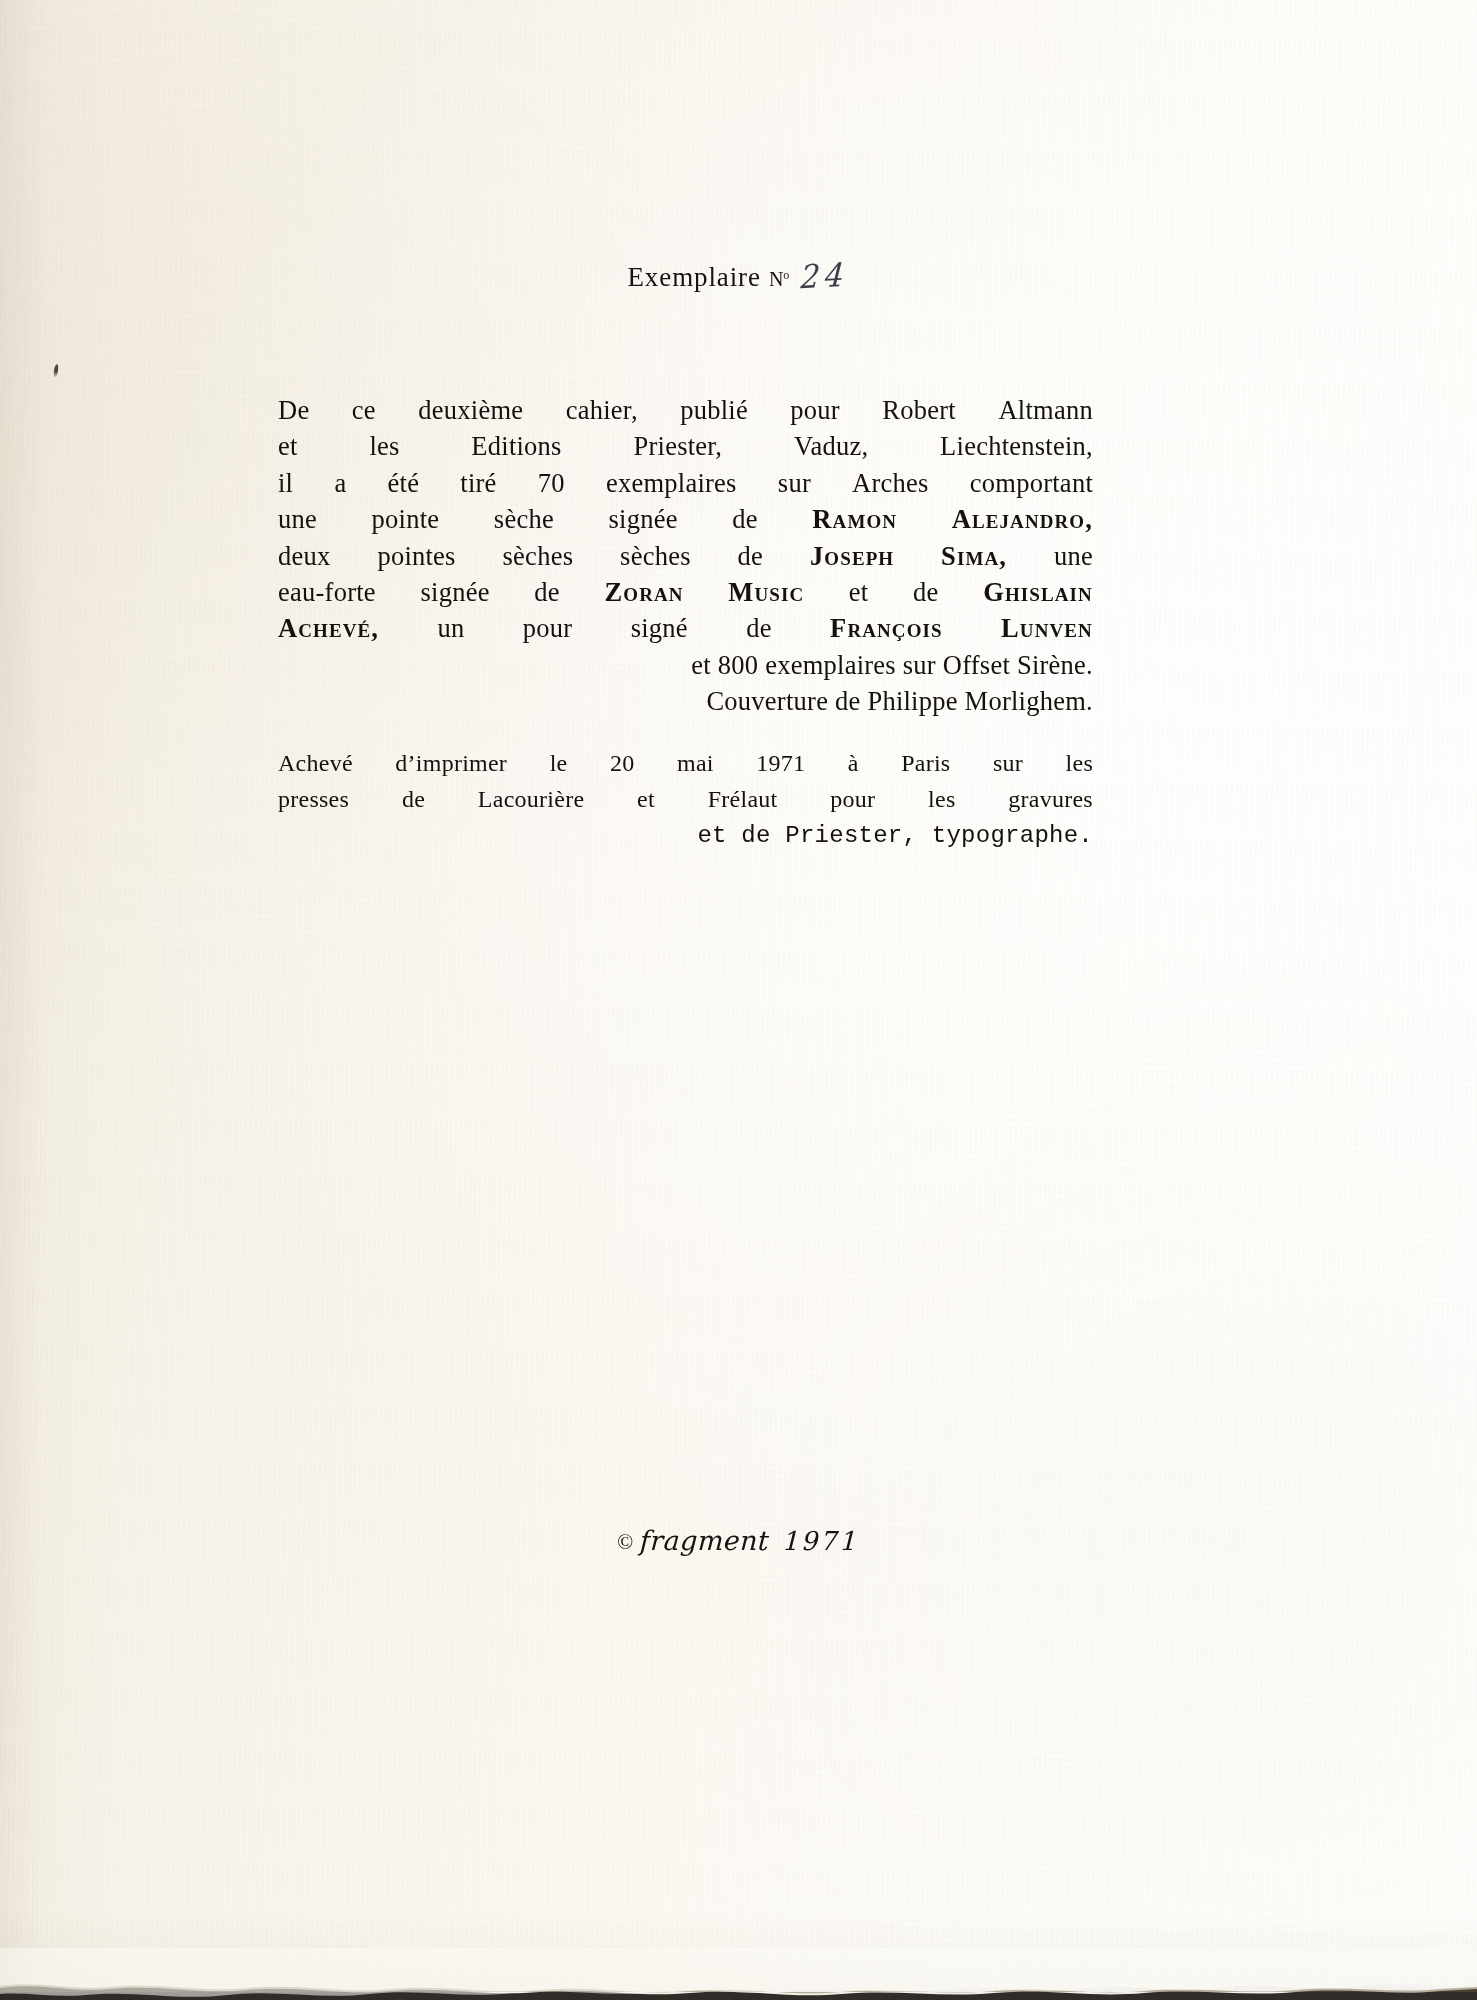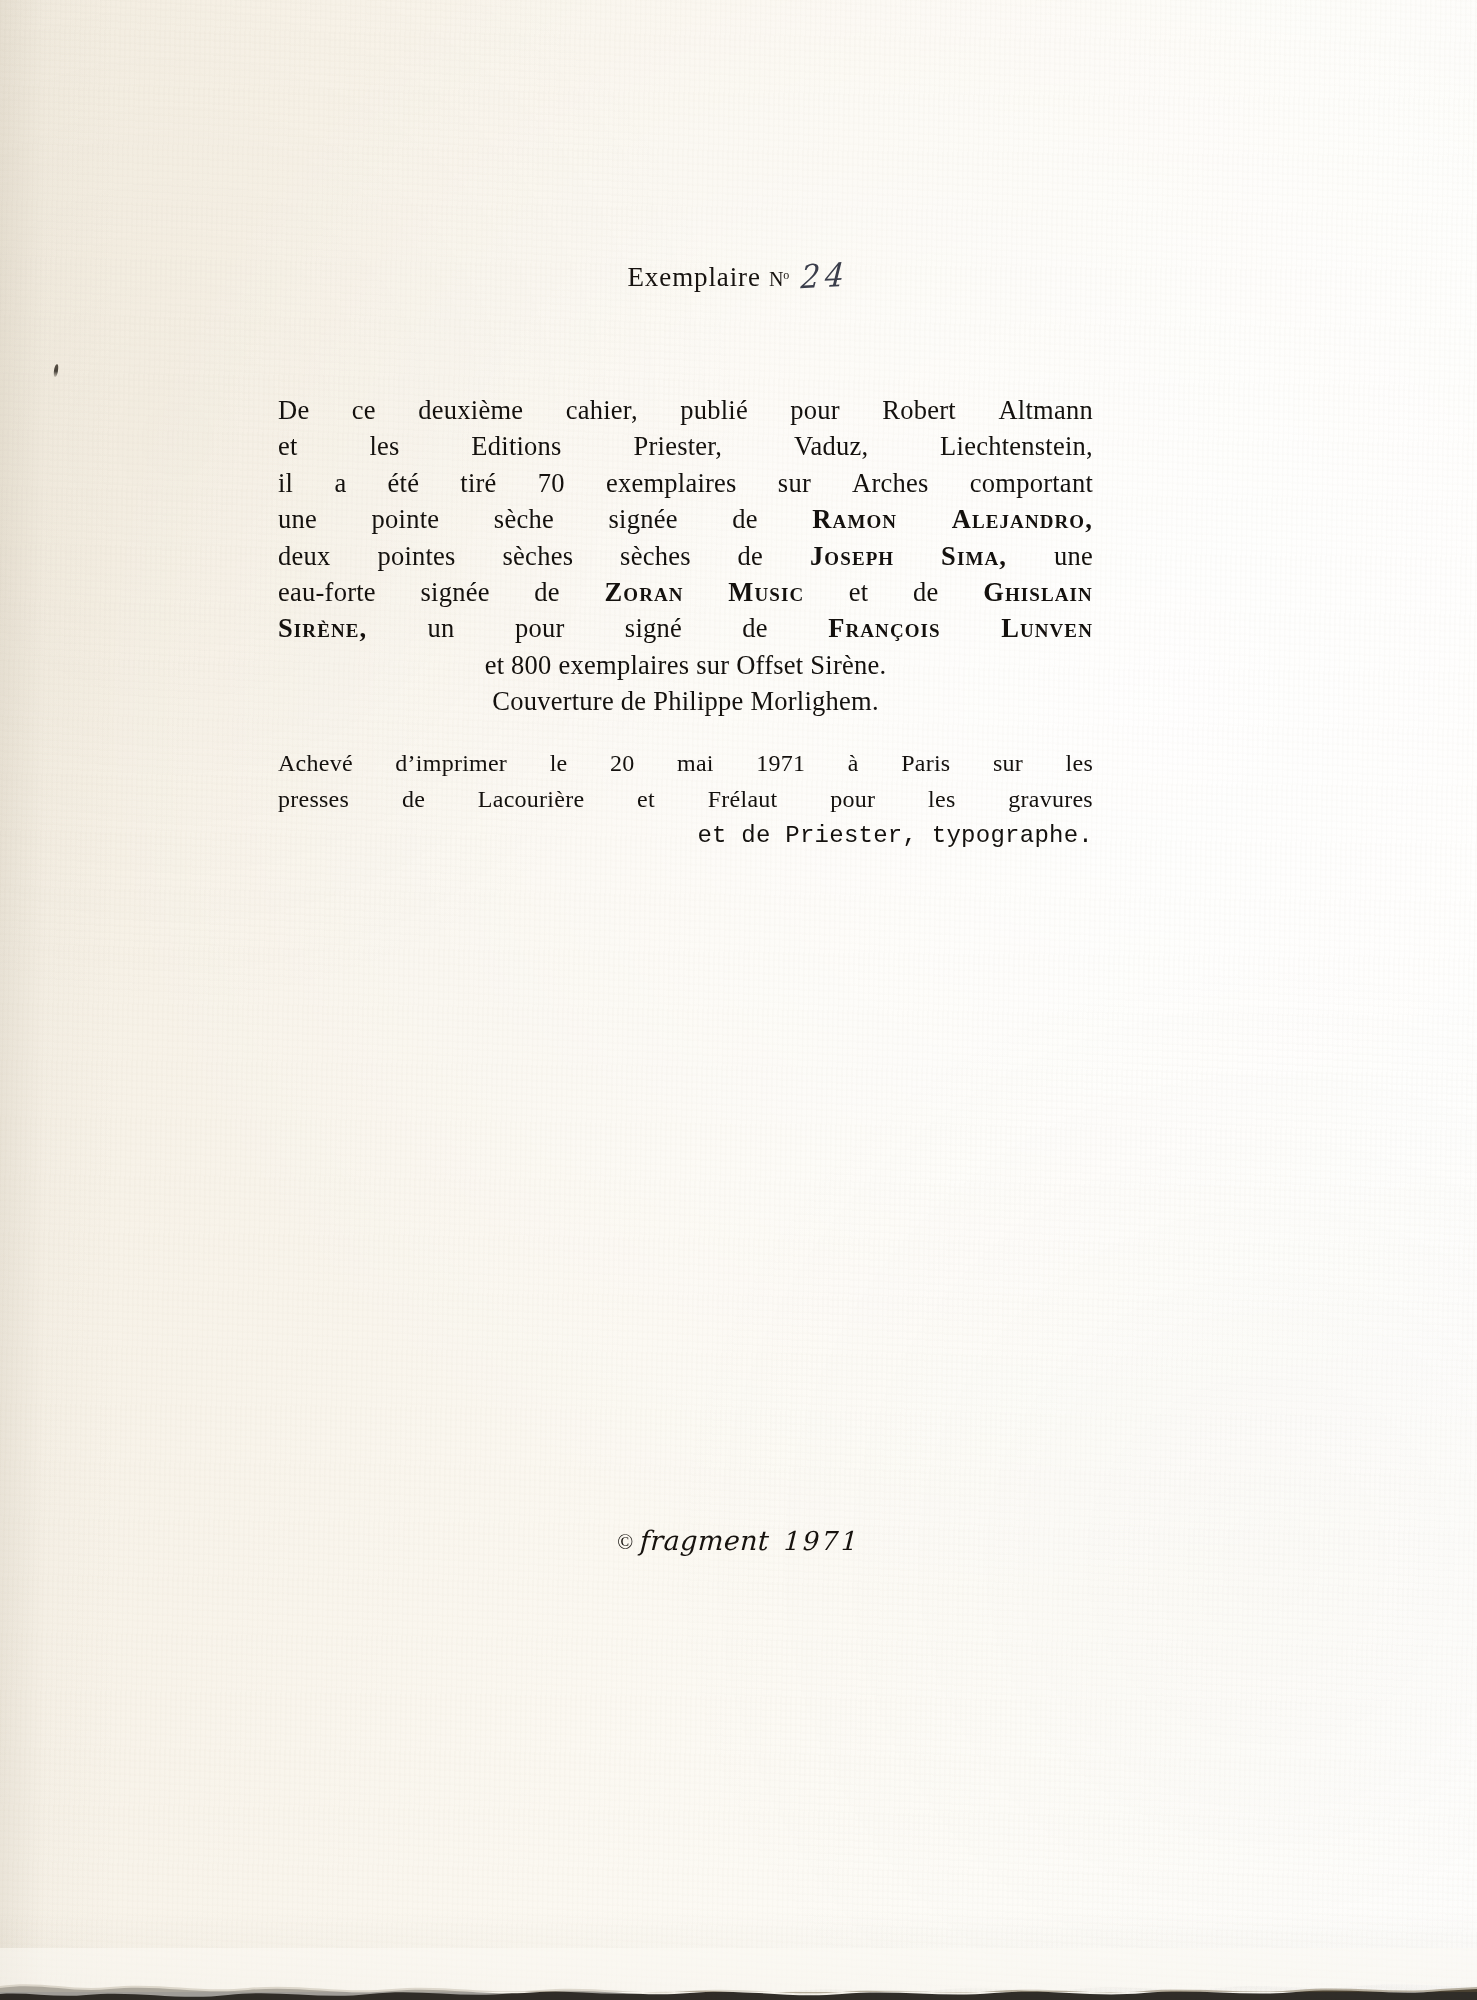--- a/index.html
+++ b/index.html
@@ -110,21 +110,21 @@
     font-size: 26.5px;
     line-height: 36.4px;
     letter-spacing: .25px;
     white-space: nowrap;
     color: #14110e;
   }
   #colophon .line.just {
     display: flex;
     justify-content: space-between;
   }
-  #colophon .line.ctr { text-align: center; display: block; }
+  #colophon .line.ctr { text-align: right; display: block; }
 
   .sc {
     font-variant: small-caps;
     letter-spacing: 1.1px;
     font-weight: bold;
   }
 
   #imprint {
     left: 278px;
     top: 745px;
@@ -261,21 +261,21 @@
       <span>signée</span>
       <span>de</span>
       <span class="sc">Zoran</span>
       <span class="sc">Music</span>
       <span>et</span>
       <span>de</span>
       <span class="sc">Ghislain</span>
     </div>
 
     <div class="line just">
-      <span class="sc">Sirène,</span>
+      <span class="sc">Achevé,</span>
       <span>un</span>
       <span>pour</span>
       <span>signé</span>
       <span>de</span>
       <span class="sc">François</span>
       <span class="sc">Lunven</span>
     </div>
 
     <div class="line ctr">et 800 exemplaires sur Offset Sirène.</div>
     <div class="line ctr">Couverture de Philippe Morlighem.</div>

